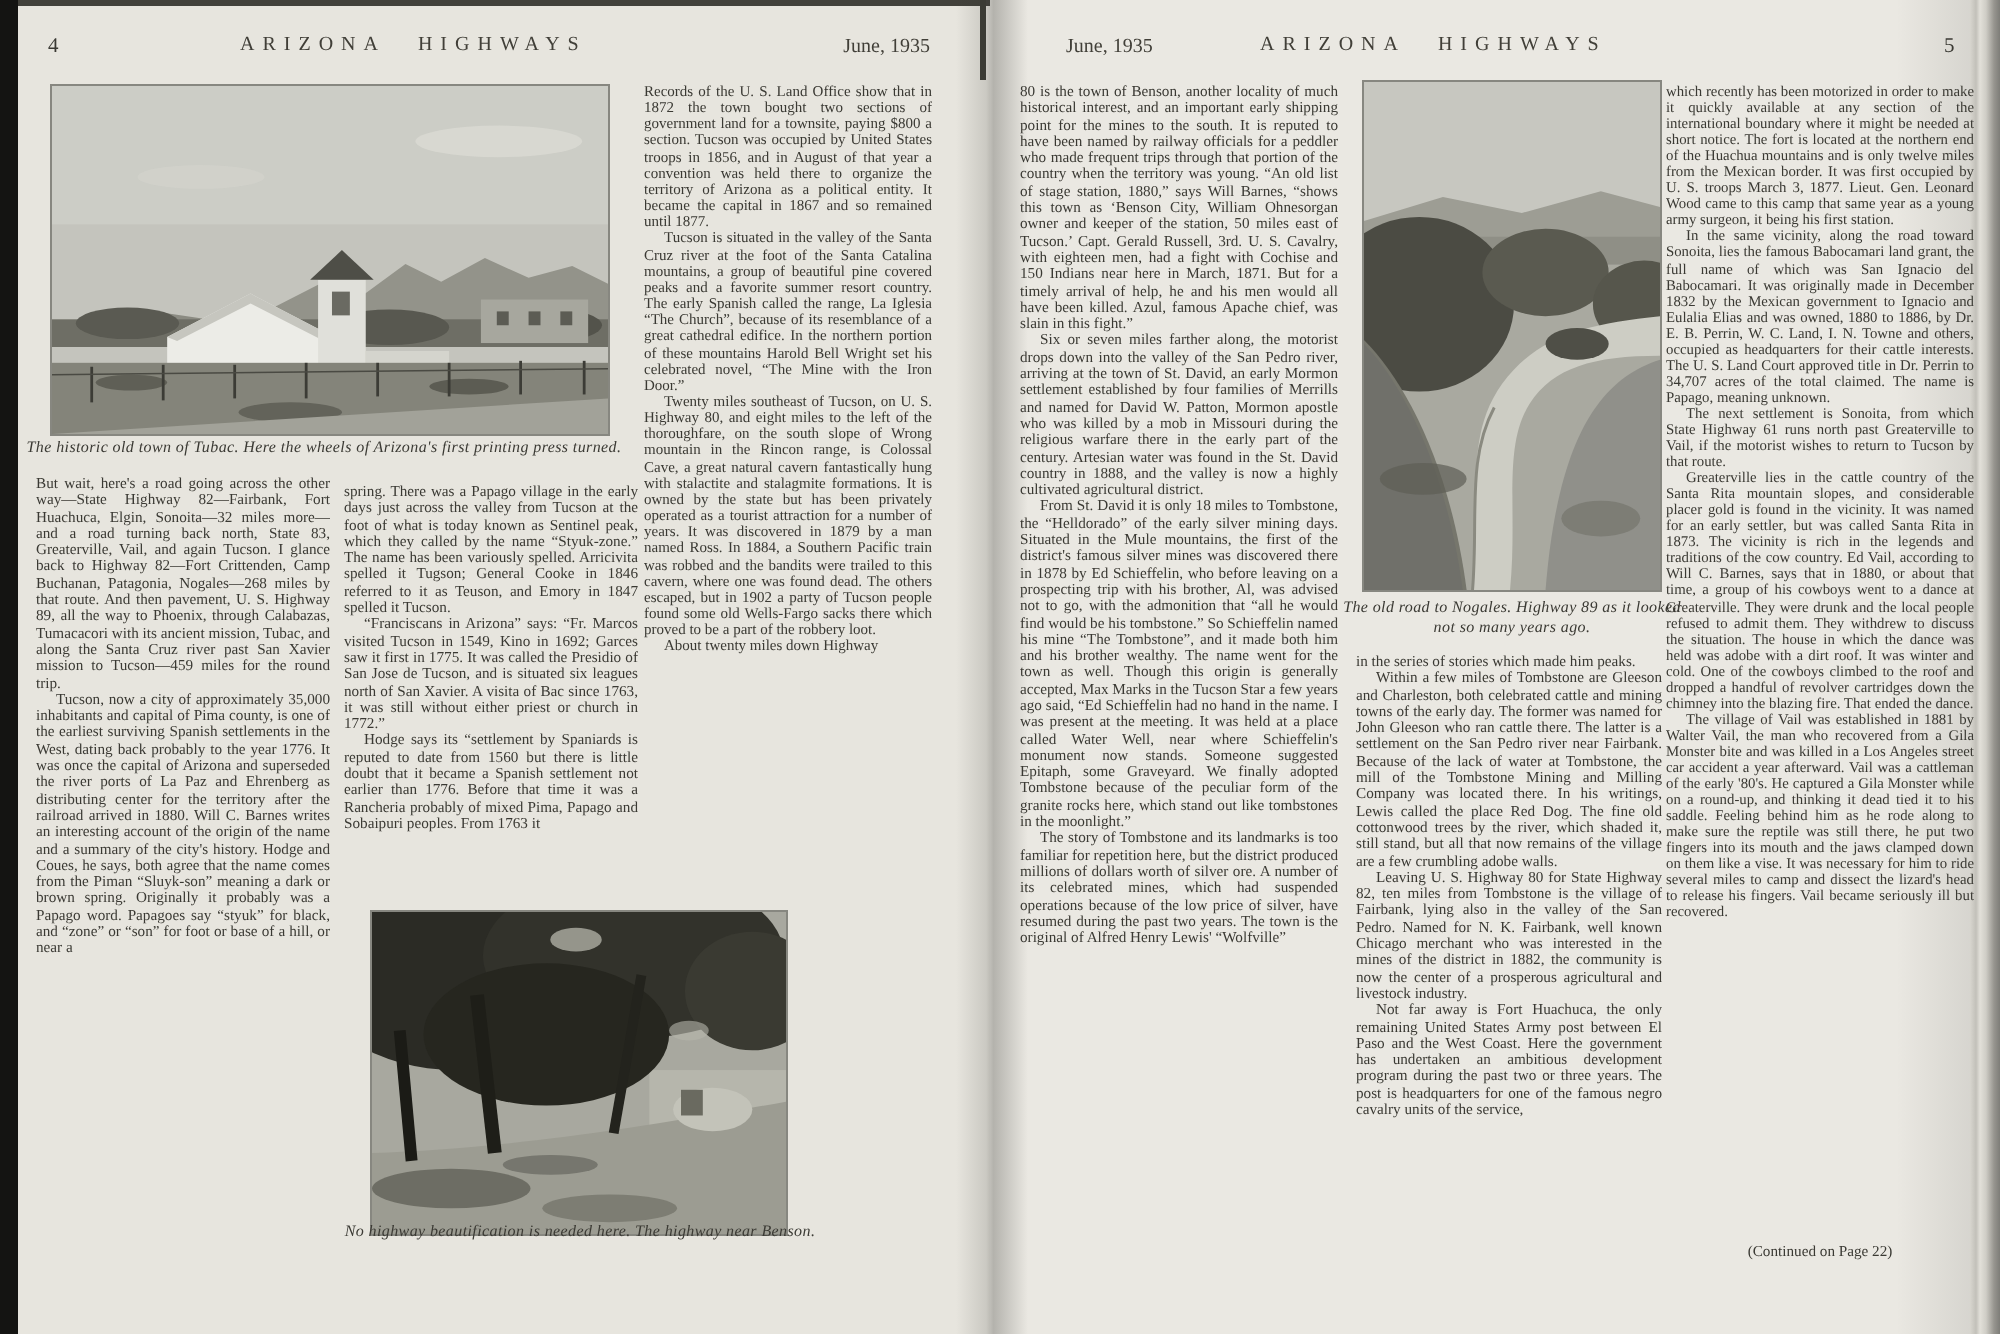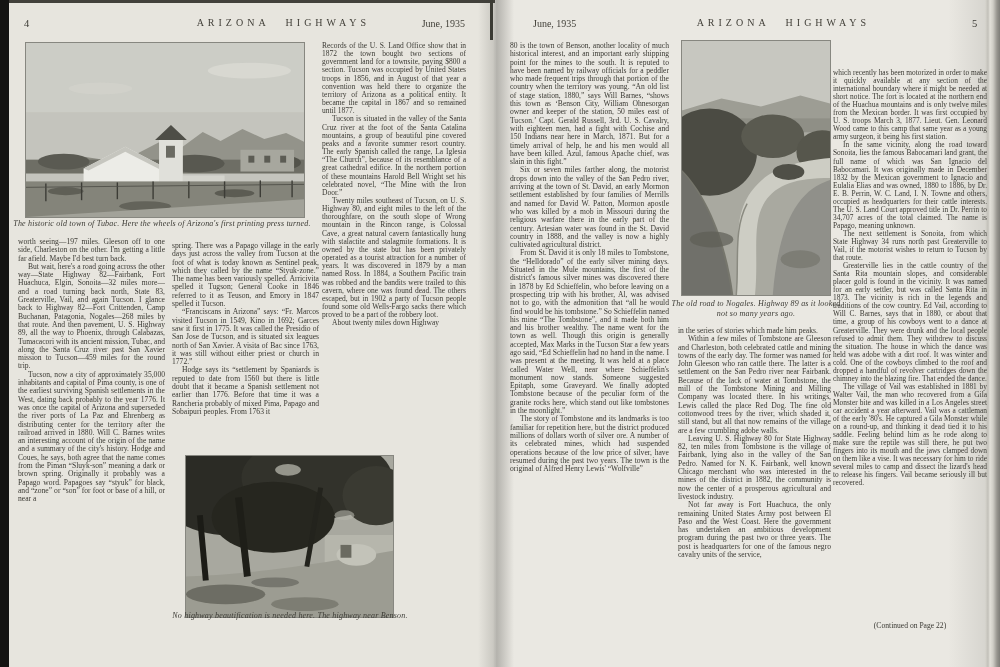--- a/index.html
+++ b/index.html
@@ -16,30 +16,30 @@
   .page-left::before{content:"";position:absolute;left:0;top:0;width:100%;height:3px;background:#24241f;opacity:.85;}
   .page-right{left:495px;width:490px;background:#eae8e2;}
   .spine{left:478px;top:0;width:36px;height:667px;
     background:linear-gradient(to right,rgba(0,0,0,0) 0%,rgba(55,55,50,.16) 42%,rgba(55,55,50,.30) 52%,rgba(0,0,0,0) 100%);}
   .spine-top-line{left:490px;top:0;width:3px;height:40px;background:#3b3b34;}
   .curl-shadow{left:948px;top:0;width:38px;height:667px;
     background:linear-gradient(to right,rgba(0,0,0,0),rgba(40,40,36,.10));}
   .edge-right{left:985px;top:0;width:15px;height:667px;
     background:linear-gradient(to right,#d8d6cf 0px,#c2c0b9 3px,#e2e0d9 5px,#cfcdc6 8px,#97958f 12px,#7e7d78 15px);}
   .hdr{font-size:10px;color:#413f38;white-space:nowrap;}
-  .hdr-title{letter-spacing:4px;word-spacing:10px;text-align:right;}
+  .hdr-title{letter-spacing:4px;word-spacing:10px;text-align:left;}
   .pagenum{font-size:10.5px;}
   .photo{overflow:hidden;border:1px solid rgba(60,60,55,.35);box-sizing:border-box;background:#b0b0a8;}
   .photo svg{display:block;width:100%;height:100%;}
   .caption{font-style:italic;font-size:8px;line-height:9.5px;color:#3b3a34;text-align:center;letter-spacing:.2px;}
   .column{font-size:7.6px;line-height:8.3px;text-align:justify;overflow:hidden;}
   .column p{margin:0;text-indent:10px;}
   .column p:first-child{text-indent:0;}
   .col-l3{font-size:7.5px;line-height:8.15px;}
-  .col-r3{font-size:7.4px;line-height:8.05px;margin-top:27px;}
+  .col-r3{font-size:7.4px;line-height:8.05px;}
   .continued{font-size:7.6px;text-align:center;color:#3a3933;}
 </style>
 </head>
 <body>
 
 <div class="abs strip-left"></div>
 <div class="abs page page-left"></div>
 <div class="abs page page-right"></div>
 <div class="abs spine"></div>
 <div class="abs spine-top-line"></div>
@@ -87,21 +87,20 @@
         <line x1="200" y1="140" x2="200" y2="157"></line>
       <line x1="236" y1="139" x2="236" y2="156"></line>
         <line x1="268" y1="139" x2="268" y2="156"></line>
     </g>
     <line x1="0" y1="146" x2="280" y2="143" stroke="#4a4a43" stroke-width="0.8"></line>
   </svg>
 </div>
 <div class="abs caption" style="left:12px;top:219px;width:300px;">The historic old town of Tubac.  Here the wheels of Arizona's first printing press turned.</div>
 
 <div class="abs column" style="left:18px;top:238px;width:147px;height:424px;">
-    <p>worth seeing—197 miles.  Gleeson off to one side, Charleston on the other. I'm getting a little far afield.  Maybe I'd best turn back.</p>
     <p>But wait, here's a road going across the other way—State Highway 82—Fairbank, Fort Huachuca, Elgin, Sonoita—32 miles more—and a road turning back north, State 83, Greaterville, Vail, and again Tucson.  I glance back to Highway 82—Fort Crittenden, Camp Buchanan, Patagonia, Nogales—268 miles by that route.  And then pavement, U. S. Highway 89, all the way to Phoenix, through Calabazas, Tumacacori with its ancient mission, Tubac, and along the Santa Cruz river past San Xavier mission to Tucson—459 miles for the round trip.</p>
     <p>Tucson, now a city of approximately 35,000 inhabitants and capital of Pima county, is one of the earliest surviving Spanish settlements in the West, dating back probably to the year 1776.  It was once the capital of Arizona and superseded the river ports of La Paz and Ehrenberg as distributing center for the territory after the railroad arrived in 1880.  Will C. Barnes writes an interesting account of the origin of the name and a summary of the city's history.  Hodge and Coues, he says, both agree that the name comes from the Piman “Sluyk-son” meaning a dark or brown spring.  Originally it probably was a Papago word.  Papagoes say “styuk” for black, and “zone” or “son” for foot or base of a hill, or near a</p>
   </div>
 <div class="abs column" style="left:172px;top:242px;width:147px;height:211px;">
     <p>spring.  There was a Papago village in the early days just across the valley from Tucson at the foot of what is today known as Sentinel peak, which they called by the name “Styuk-zone.”  The name has been variously spelled.  Arricivita spelled it Tugson; General Cooke in 1846 referred to it as Teuson, and Emory in 1847 spelled it Tucson.</p>
     <p>“Franciscans in Arizona” says: “Fr. Marcos visited Tucson in 1549, Kino in 1692; Garces saw it first in 1775.  It was called the Presidio of San Jose de Tucson, and is situated six leagues north of San Xavier.  A visita of Bac since 1763, it was still without either priest or church in 1772.”</p>
     <p>Hodge says its “settlement by Spaniards is reputed to date from 1560 but there is little doubt that it became a Spanish settlement not earlier than 1776.  Before that time it was a Rancheria probably of mixed Pima, Papago and Sobaipuri peoples.  From 1763 it</p>
   </div>
 <div class="abs column col-l3" style="left:322px;top:42px;width:144px;height:410px;">
     <p>Records of the U. S. Land Office show that in 1872 the town bought two sections of government land for a townsite, paying $800 a section.  Tucson was occupied by United States troops in 1856, and in August of that year a convention was held there to organize the territory of Arizona as a political entity.  It became the capital in 1867 and so remained until 1877.</p>
@@ -167,17 +166,17 @@
 
 <div class="abs column" style="left:678px;top:327px;width:153px;height:300px;">
     <p>in the series of stories which made him peaks.</p>
     <p>Within a few miles of Tombstone are Gleeson and Charleston, both celebrated cattle and mining towns of the early day.  The former was named for John Gleeson who ran cattle there. The latter is a settlement on the San Pedro river near Fairbank.  Because of the lack of water at Tombstone, the mill of the Tombstone Mining and Milling Company was located there.  In his writings, Lewis called the place Red Dog.  The fine old cottonwood trees by the river, which shaded it, still stand, but all that now remains of the village are a few crumbling adobe walls.</p>
     <p>Leaving U. S. Highway 80 for State Highway 82, ten miles from Tombstone is the village of Fairbank, lying also in the valley of the San Pedro.  Named for N. K. Fairbank, well known Chicago merchant who was interested in the mines of the district in 1882, the community is now the center of a prosperous agricultural and livestock industry.</p>
     <p>Not far away is Fort Huachuca, the only remaining United States Army post between El Paso and the West Coast. Here the government has undertaken an ambitious development program during the past two or three years.  The post is headquarters for one of the famous negro cavalry units of the service,</p>
   </div>
 <div class="abs column col-r3" style="left:833px;top:42px;width:154px;height:576px;">
     <p>which recently has been motorized in order to make it quickly available at any section of the international boundary where it might be needed at short notice.  The fort is located at the northern end of the Huachua mountains and is only twelve miles from the Mexican border.  It was first occupied by U. S. troops March 3, 1877.  Lieut. Gen. Leonard Wood came to this camp that same year as a young army surgeon, it being his first station.</p>
     <p>In the same vicinity, along the road toward Sonoita, lies the famous Babocamari land grant, the full name of which was San Ignacio del Babocamari. It was originally made in December 1832 by the Mexican government to Ignacio and Eulalia Elias and was owned, 1880 to 1886, by Dr. E. B. Perrin, W. C. Land, I. N. Towne and others, occupied as headquarters for their cattle interests.  The U. S. Land Court approved title in Dr. Perrin to 34,707 acres of the total claimed.  The name is Papago, meaning unknown.</p>
-    <p>The next settlement is Sonoita, from which State Highway 34 runs north past Greaterville to Vail, if the motorist wishes to return to Tucson by that route.</p>
+    <p>The next settlement is Sonoita, from which State Highway 61 runs north past Greaterville to Vail, if the motorist wishes to return to Tucson by that route.</p>
     <p>Greaterville lies in the cattle country of the Santa Rita mountain slopes, and considerable placer gold is found in the vicinity.  It was named for an early settler, but was called Santa Rita in 1873.  The vicinity is rich in the legends and traditions of the cow country.  Ed Vail, according to Will C. Barnes, says that in 1880, or about that time, a group of his cowboys went to a dance at Greaterville.  They were drunk and the local people refused to admit them. They withdrew to discuss the situation.  The house in which the dance was held was adobe with a dirt roof.  It was winter and cold.  One of the cowboys climbed to the roof and dropped a handful of revolver cartridges down the chimney into the blazing fire.  That ended the dance.</p>
     <p>The village of Vail was established in 1881 by Walter Vail, the man who recovered from a Gila Monster bite and was killed in a Los Angeles street car accident a year afterward.  Vail was a cattleman of the early '80's.  He captured a Gila Monster while on a round-up, and thinking it dead tied it to his saddle.  Feeling behind him as he rode along to make sure the reptile was still there, he put two fingers into its mouth and the jaws clamped down on them like a vise.  It was necessary for him to ride several miles to camp and dissect the lizard's head to release his fingers. Vail became seriously ill but recovered.</p>
   </div>
 <div class="abs continued" style="left:833px;top:621px;width:154px;">(Continued on Page 22)</div>
 
 </body></html>

